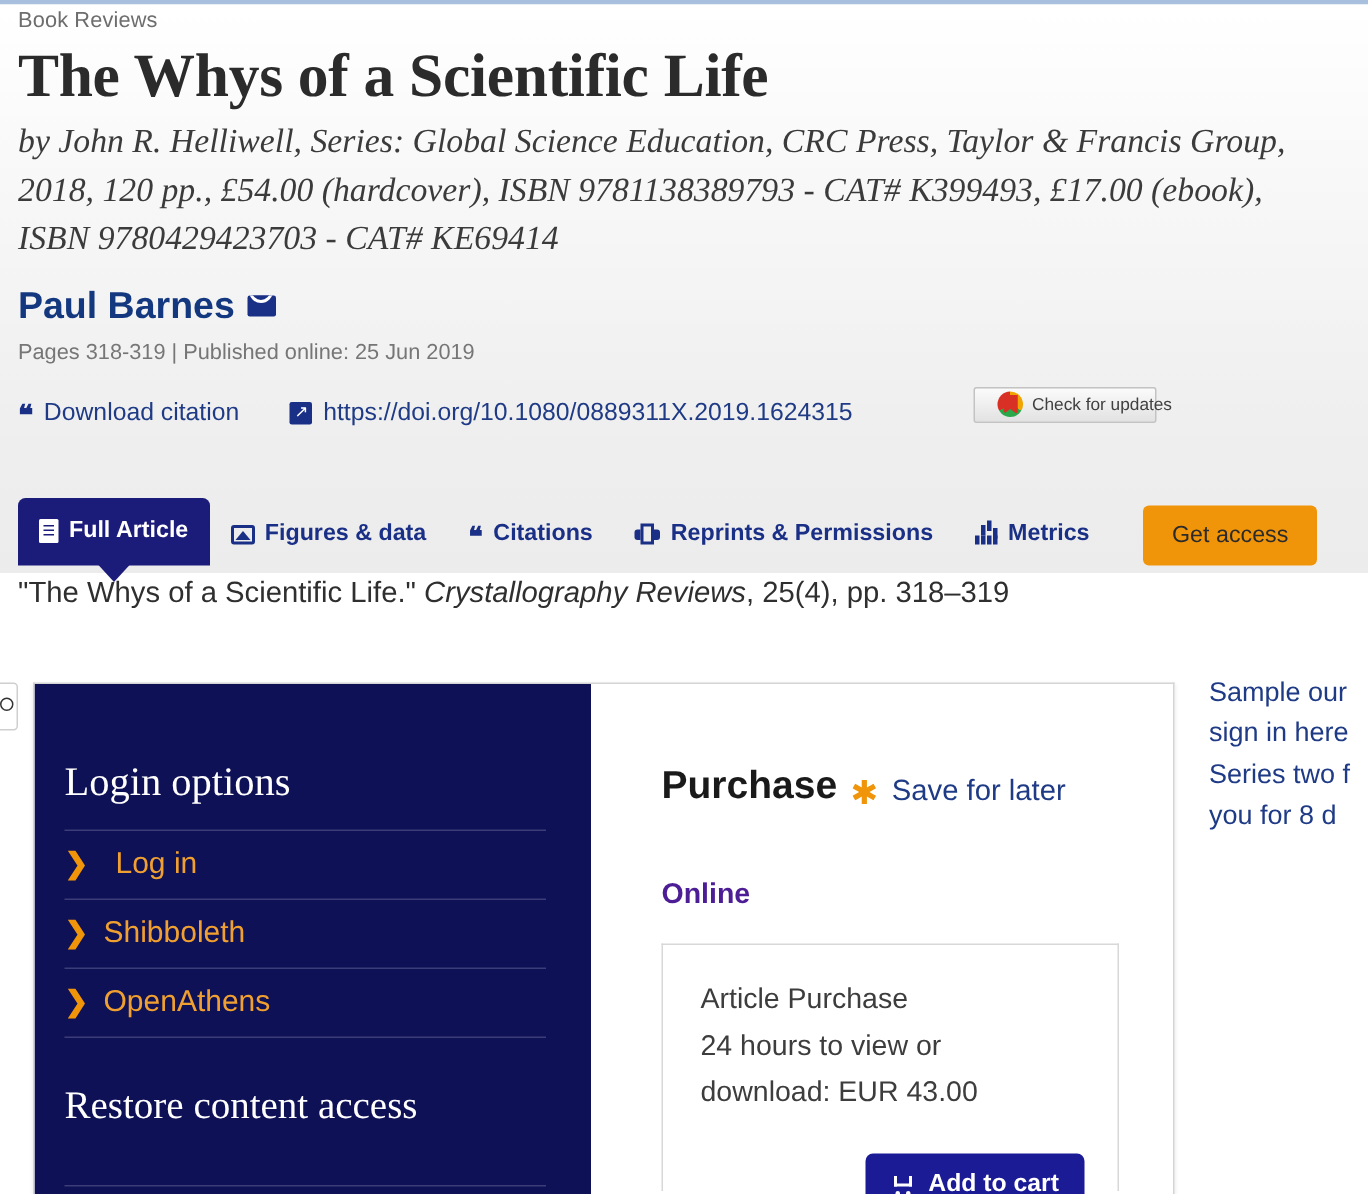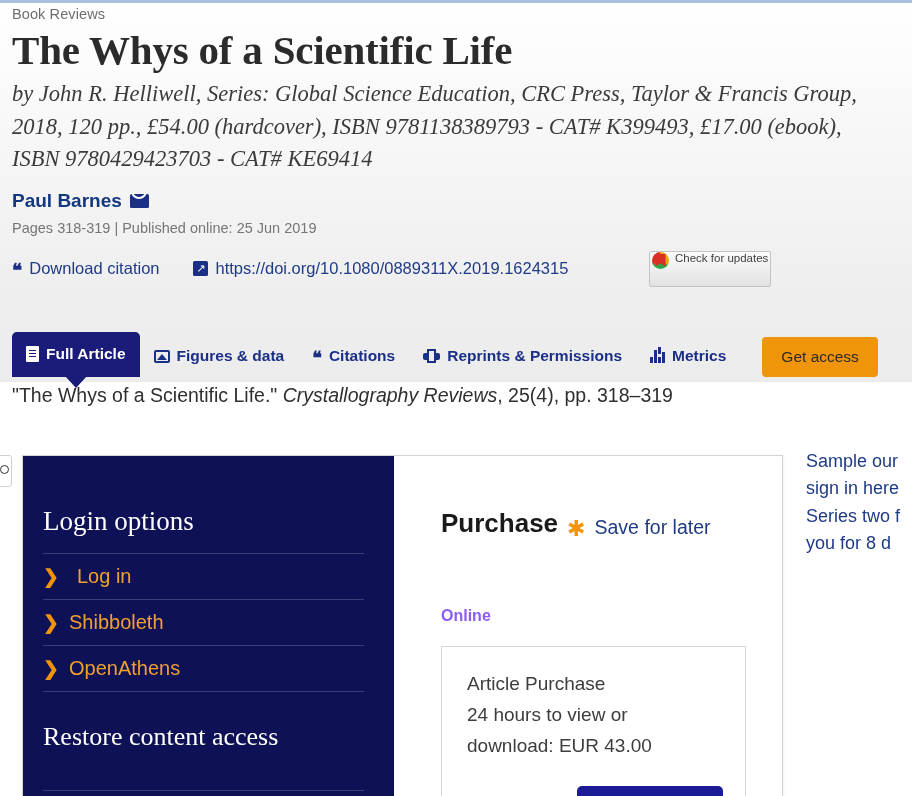--- a/index.html
+++ b/index.html
@@ -62,21 +62,21 @@
   }
 
   .author-row {
     margin-top: 14px;
     display: flex;
     align-items: center;
     gap: 8px;
   }
   .author-name {
     color: #14387f;
-    font-size: 19px;
+    font-size: 25px;
     font-weight: bold;
     cursor: pointer;
   }
 
   .envelope-icon {
     display: inline-block;
     width: 19px; height: 14px;
     background: #1a2f86;
     border-radius: 1.5px;
     position: relative;
@@ -134,26 +134,27 @@
     text-align: center;
     border-radius: 1.5px;
     display: inline-block;
   }
 
   .crossmark {
     position: absolute;
     left: 637px;
     top: -3px;
     width: 122px;
-    height: 36px;
+    height: 24px;
     background: linear-gradient(to bottom, #fbfbfb, #e2e2e2);
     border: 1px solid #c3c3c3;
     border-radius: 2px;
     display: flex;
-    padding-left: 2px;
+    align-items: center;
+    padding-left: 15px;
     box-sizing: border-box;
     gap: 6px;
     cursor: pointer;
   }
   .crossmark-logo {
     width: 17px; height: 17px;
     border-radius: 50%;
     background: conic-gradient(#f0a500 0deg 120deg, #2aa84a 120deg 240deg, #d93025 240deg 360deg);
     position: relative;
     flex: none;
@@ -452,24 +453,24 @@
     position: relative;
     top: 1px;
   }
   .save-later {
     color: #1f3b86;
     font-size: 19.5px;
     cursor: pointer;
   }
 
   .online-label {
-    font-size: 16px;
-    font-weight: bold;
-    color: #8b5cf6;
-    margin: 68px 0 0 0;
+    font-size: 19px;
+    font-weight: bold;
+    color: #4c1d95;
+    margin: 47px 0 0 0;
   }
 
   .purchase-card {
     margin-top: 21px;
     border: 1px solid #d8d8d8;
     border-bottom: none;
     padding: 22px 22px 0 25px;
     min-height: 165px;
     box-sizing: border-box;
     position: relative;

